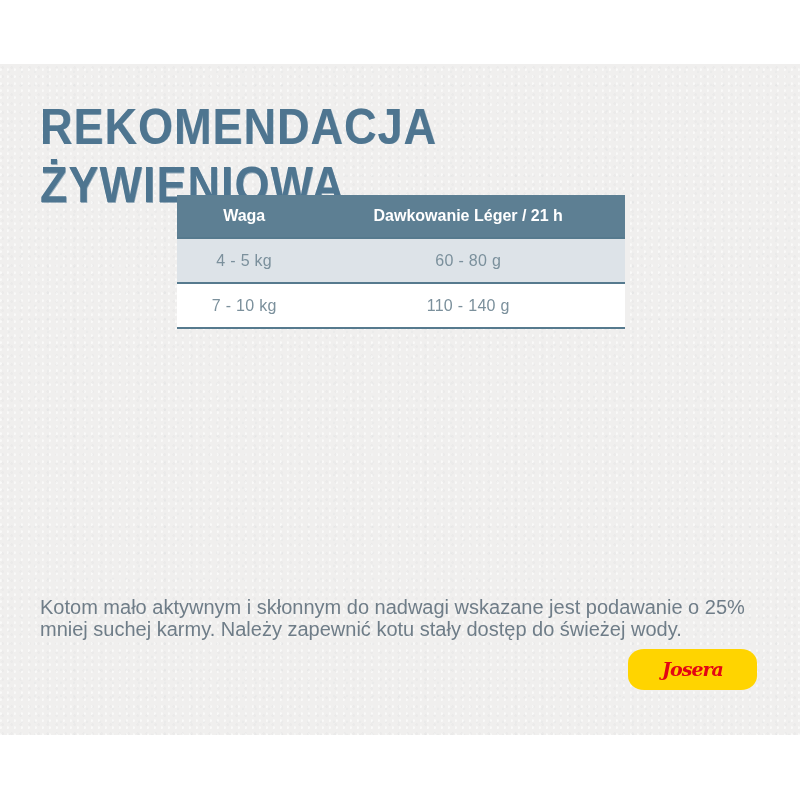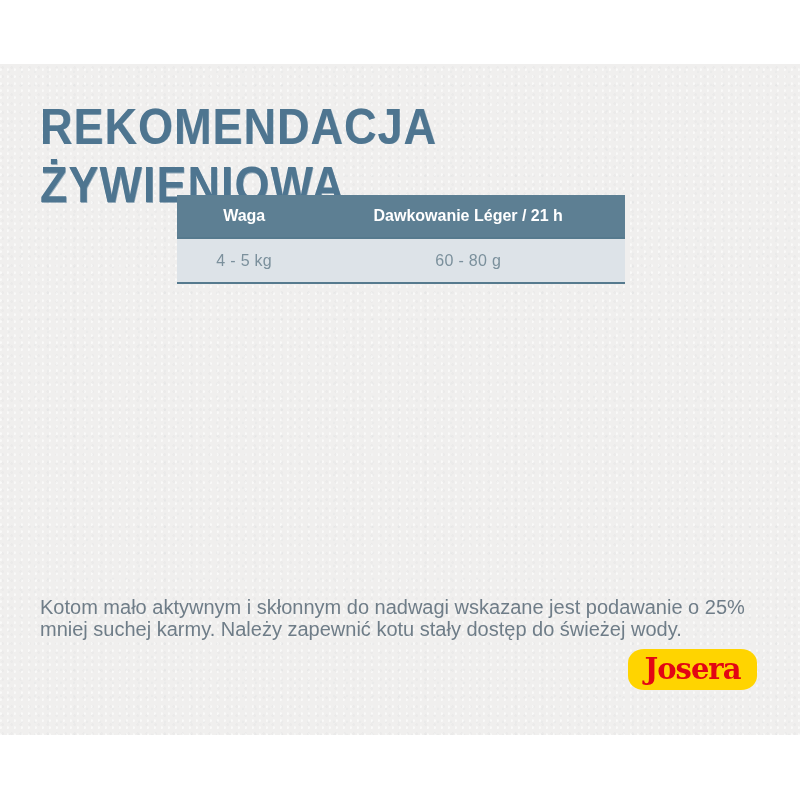--- a/index.html
+++ b/index.html
@@ -53,22 +53,22 @@
   }
   .logo{
     position:absolute;left:628px;top:649px;width:129px;height:41px;
     background:var(--logo_bg,#ffd400);
     border-radius:16px / 14px;
     display:flex;align-items:center;justify-content:center;
   }
   .logo-text{
     color:var(--logo_text_color,#e30613);
     font-family:"DejaVu Serif","Liberation Serif",serif;
-    font-weight:bold;
-    font-size:29px;letter-spacing:-1px;
+    font-style:italic;font-weight:bold;
+    font-size:19px;letter-spacing:-1px;
     transform:translateY(-1px);
   }
 </style>
 </head>
 <body style="--title: #4e7590; --table_header_bg: #5d7f93; --table_header_text: #ffffff; --row_alt_bg: #dde3e8; --row_bg: #ffffff; --cell_text: #7b909c; --divider: #567a8e; --note_text: #6f7d88; --canvas_bg: #f0efee; --logo_bg: #ffd400; --logo_text_color: #e30613;">
 
 <div class="canvas"></div>
 
 <div class="page-title">REKOMENDACJA ŻYWIENIOWA</div>
 
@@ -81,20 +81,24 @@
     <tr>
       <th>Waga</th>
       <th>Dawkowanie Léger / 21 h</th>
     </tr>
   </thead>
   <tbody>
       <tr>
         <td>4 - 5 kg</td>
         <td>60 - 80 g</td>
       </tr>
+      <tr>
+        <td>7 - 10 kg</td>
+        <td>110 - 140 g</td>
+      </tr>
     </tbody>
 </table>
 
 <div class="note">Kotom mało aktywnym i skłonnym do nadwagi wskazane jest podawanie o 25% mniej suchej karmy. Należy zapewnić kotu stały dostęp do świeżej wody.</div>
 
 <div class="logo">
   <span class="logo-text">Josera</span>
 </div>
 
 </body></html>

